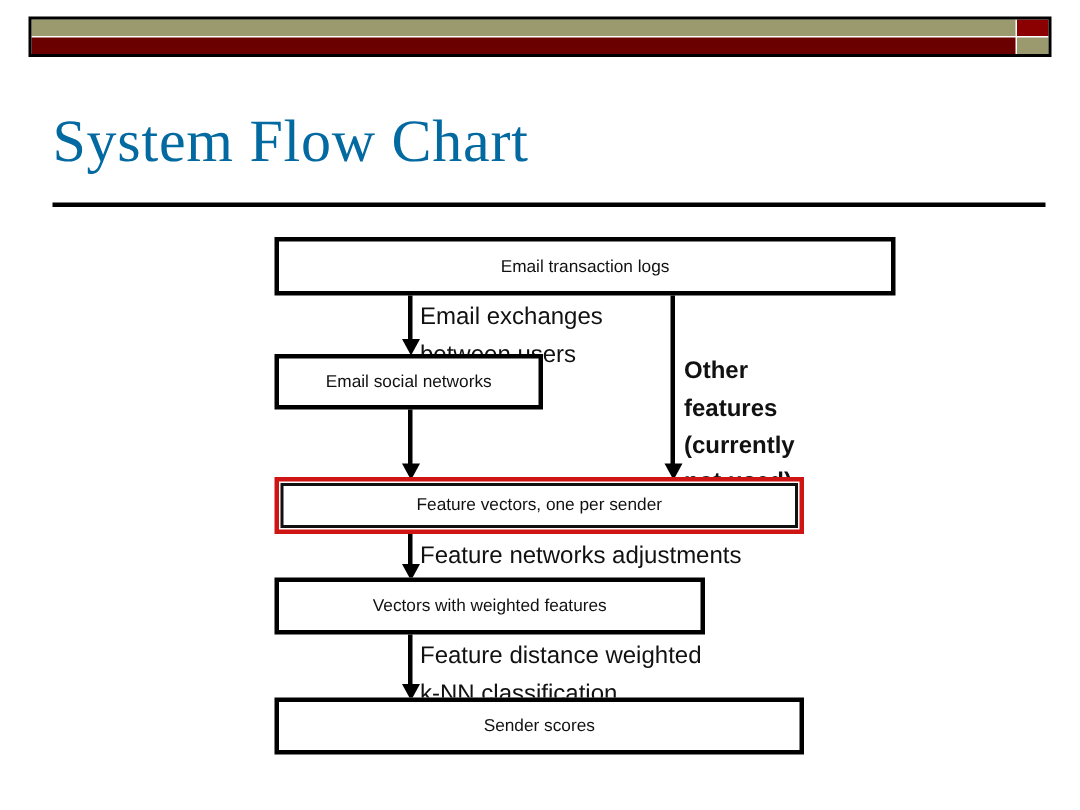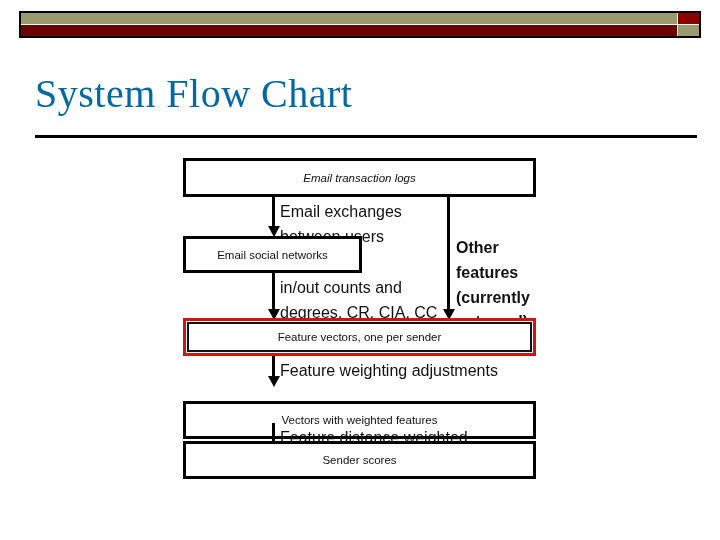--- a/index.html
+++ b/index.html
@@ -157,21 +157,21 @@
   <div class="banner-sq-tr"></div>
   <div class="banner-sq-br"></div>
   <div class="banner-frame"></div>
 </div>
 
 <div id="page-title">System Flow Chart</div>
 <div id="title-rule"></div>
 
 <div id="flowchart">
 
-  <div class="fc-box" style="left:183px; top:158px; width:353px; height:39px;font-style:italic;">Email transaction logs</div>
+  <div class="fc-box" style="left:183px; top:158px; width:414px; height:39px;">Email transaction logs</div>
 
   <div class="fc-arrow" style="left:272px; top:197px; width:3px; height:40px;">
     <div class="shaft" style="height:30px;"></div>
     <div class="head" style="top:29px;"></div>
   </div>
   <div class="fc-label" style="left:280px; top:200px;">Email exchanges
 between users</div>
 
   <div class="fc-arrow" style="left:447px; top:197px; width:3px; height:124px;">
     <div class="shaft" style="height:113px;"></div>
@@ -181,39 +181,37 @@
 features
 (currently
 not used)</div>
 
   <div class="fc-box" style="left:183px; top:236px; width:179px; height:37px;text-align:right;">Email social networks</div>
 
   <div class="fc-arrow" style="left:272px; top:273px; width:3px; height:48px;">
     <div class="shaft" style="height:37px;"></div>
     <div class="head" style="top:36px;"></div>
   </div>
-  <div class="fc-label" style="left:280px; top:276px;">in/out counts and
-degrees, CR, CIA, CC</div>
 
   <div class="fc-box highlight" style="left:183px; top:318px; width:353px; height:38px;justify-content:flex-end;">
     <div class="inner">
       <span>Feature vectors, one per sender</span>
     </div>
   </div>
 
   <div class="fc-arrow" style="left:272px; top:356px; width:3px; height:32px;">
     <div class="shaft" style="height:21px;"></div>
     <div class="head" style="top:20px;"></div>
   </div>
-  <div class="fc-label" style="left:280px; top:359px;">Feature weighting adjustments</div>
-
-  <div class="fc-box" style="left:183px; top:401px; width:353px; height:38px;">Vectors with weighted features</div>
+  <div class="fc-label" style="left:280px; top:359px;">Feature networks adjustments</div>
+
+  <div class="fc-box" style="left:183px; top:385px; width:287px; height:38px;">Vectors with weighted features</div>
 
   <div class="fc-arrow" style="left:272px; top:423px; width:3px; height:45px;">
     <div class="shaft" style="height:34px;"></div>
     <div class="head" style="top:33px;"></div>
   </div>
   <div class="fc-label" style="left:280px; top:426px;">Feature distance weighted
 k-NN classification</div>
 
-  <div class="fc-box" style="left:183px; top:441px; width:353px; height:38px;">Sender scores</div>
+  <div class="fc-box" style="left:183px; top:465px; width:353px; height:38px;">Sender scores</div>
 
 </div>
 
 </body></html>

